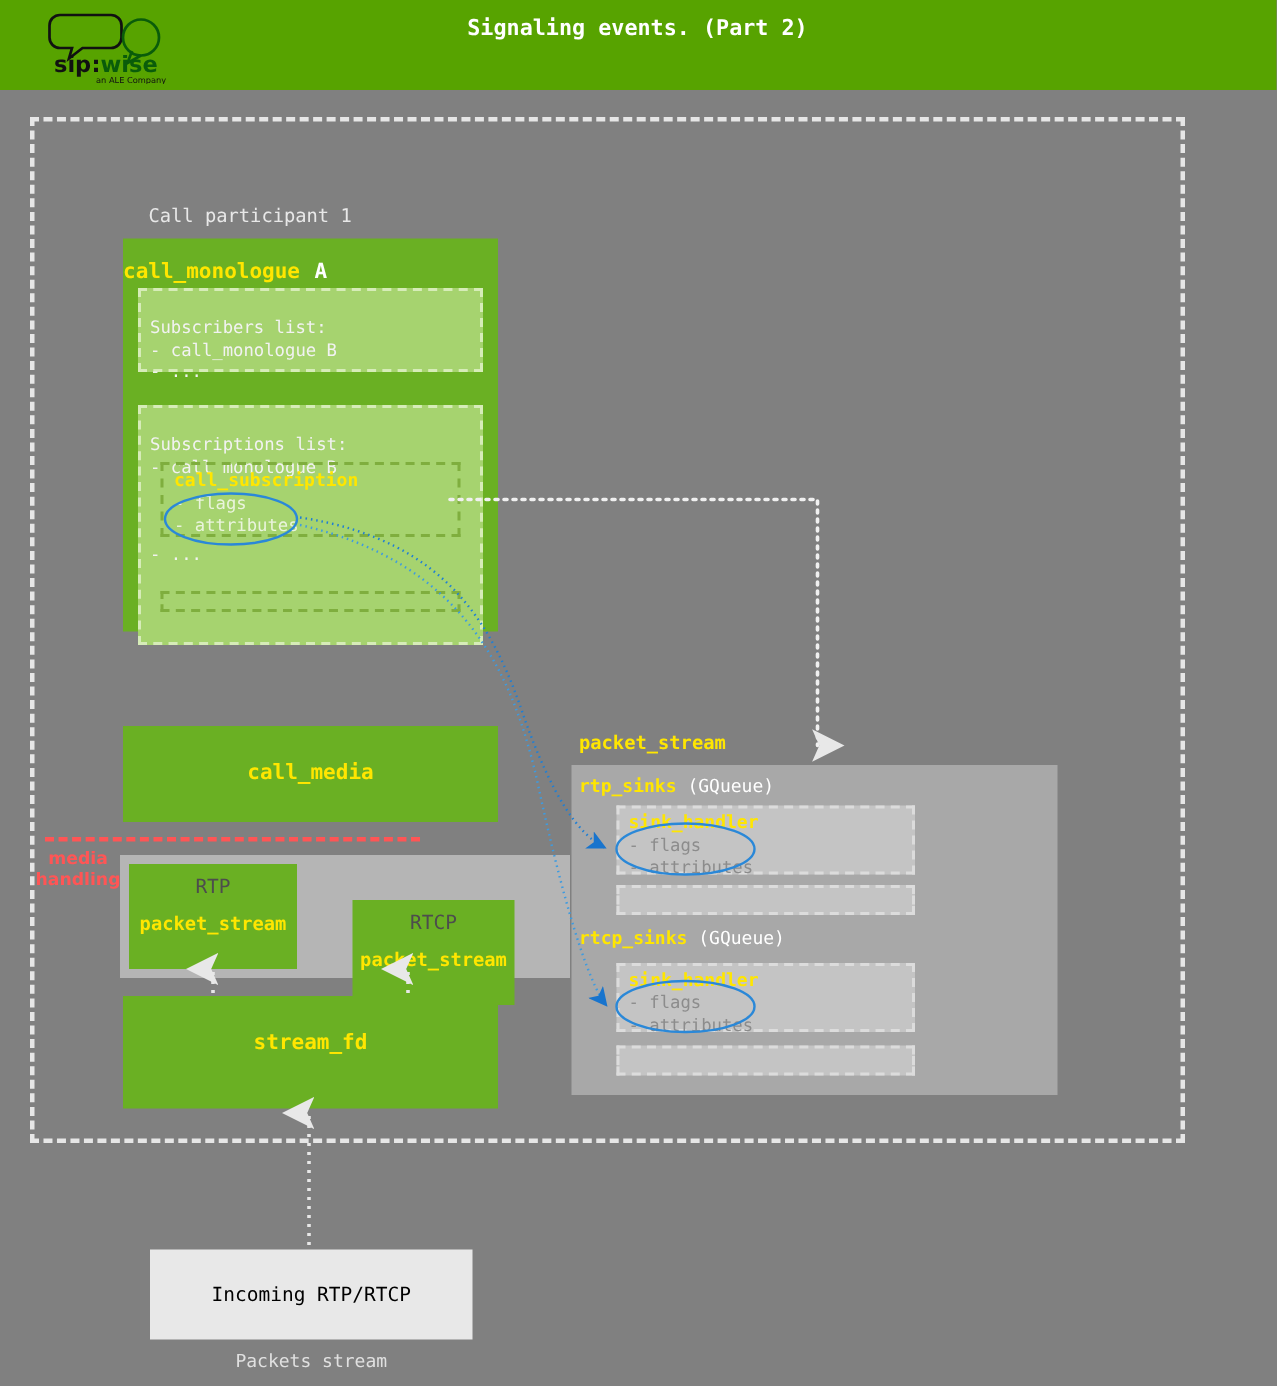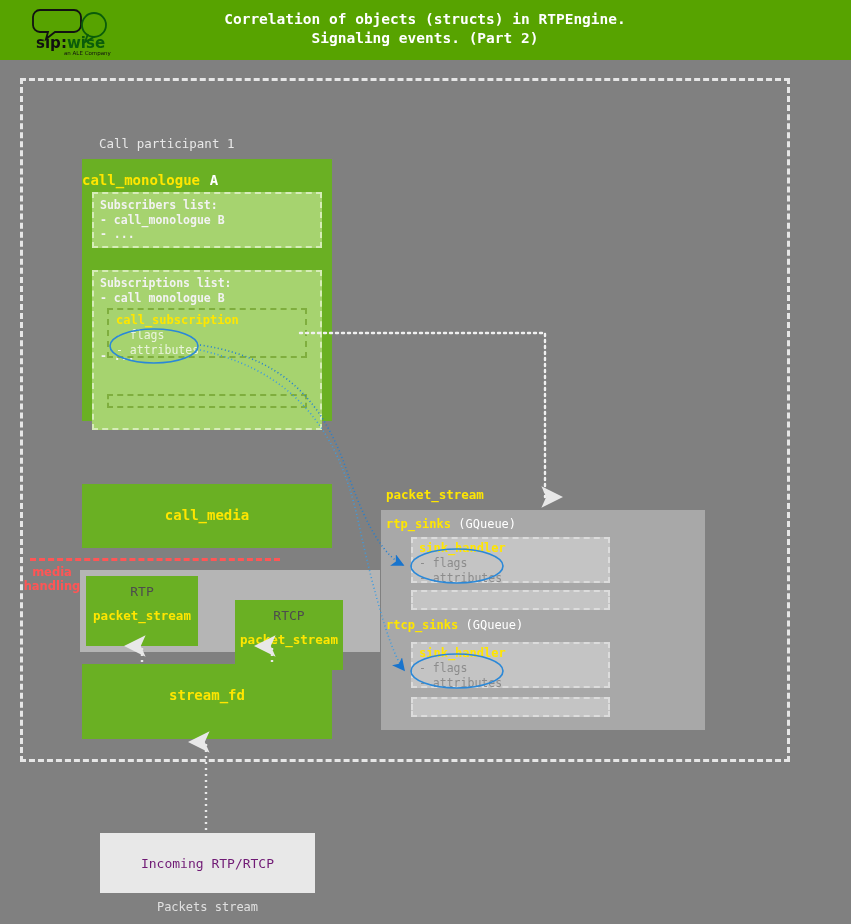--- a/index.html
+++ b/index.html
@@ -54,22 +54,21 @@
 
   .cm-title{
     position:absolute;left:0;right:0;top:11px;text-align:left;
   }
 
   
   .dashpanel{
     position:absolute;background:#a6d36f;
     border:2px dashed #d6ecb8;box-sizing:border-box;
     color:#f2f2f2;font-size:11.5px;line-height:14.5px;
-    padding:4px 6px;
-    font-weight:bold;
+    padding:17px 6px;
   }
   .dashpanel .ln{white-space:pre;}
 
   .subdash{
     position:absolute;border:2px dashed #7fae3e;box-sizing:border-box;
     padding:3px 7px;
   }
   .subdash .k{color:#ffe600;font-weight:bold;font-size:12px;display:block;line-height:15px;}
   .subdash .ln{color:#eaf4dd;font-size:11.5px;line-height:14.5px;display:block;white-space:pre;}
 
@@ -118,21 +117,21 @@
   .sinkbox .k{color:#ffe600;font-weight:bold;font-size:12px;display:block;line-height:15px;}
   .sinkbox .ln{color:#8c8c8c;font-size:11.5px;line-height:14.5px;display:block;white-space:pre;}
   .emptybox{
     position:absolute;background:#c4c4c4;
     border:2px dashed #dcdcdc;box-sizing:border-box;
   }
 
   
   .incoming{
     position:absolute;left:100px;top:833px;width:215px;height:60px;
-    background:#e8e8e8;color:#701a75;font-size:13px;
+    background:#e8e8e8;color:#000000;font-size:13px;
     display:flex;align-items:center;justify-content:center;
     font-family:"DejaVu Sans Mono","Liberation Mono",monospace;
   }
   .packets-lbl{
     position:absolute;left:100px;top:900px;width:215px;text-align:center;
     color:#e0e0e0;font-size:12px;
   }
 
   .svg-overlay{position:absolute;left:0;top:0;width:851px;height:924px;pointer-events:none;}
 </style>
@@ -147,21 +146,20 @@
         <path d="M8 6 h34 a7 7 0 0 1 7 7 v8 a7 7 0 0 1 -7 7 h-19 l-9 7 l2 -7 h-8 a7 7 0 0 1 -7 -7 v-8 a7 7 0 0 1 7 -7 z" fill="none" stroke="#111111" stroke-width="1.8"></path>
         <circle cx="62" cy="21" r="12" fill="none" stroke="#0a5c0a" stroke-width="1.8"></circle>
         <path d="M56 30 l-3 8 l9 -5" fill="none" stroke="#0a5c0a" stroke-width="1.8"></path>
         <text x="4" y="44" font-family="DejaVu Sans, sans-serif" font-size="15" font-weight="bold" fill="#111111">sip</text>
         <text x="29" y="44" font-family="DejaVu Sans, sans-serif" font-size="15" font-weight="bold" fill="#111111">:</text>
         <text x="35" y="44" font-family="DejaVu Sans, sans-serif" font-size="15" font-weight="bold" fill="#0a5c0a">wise</text>
         <text x="32" y="51" font-family="DejaVu Sans, sans-serif" font-size="5.5" fill="#111111">an ALE Company</text>
       </svg>
     </div>
     <div class="header-title">
-      <div>Correlation of objects (structs) in RTPEngine.</div>
       <div>Signaling events. (Part 2)</div>
     </div>
   </div>
 
   <div class="outer-frame"></div>
 
   <div class="lbl-participant">Call participant 1</div>
 
   <div class="greenbox" style="left:82px;top:159px;width:250px;height:262px;">
     <div class="cm-title">

